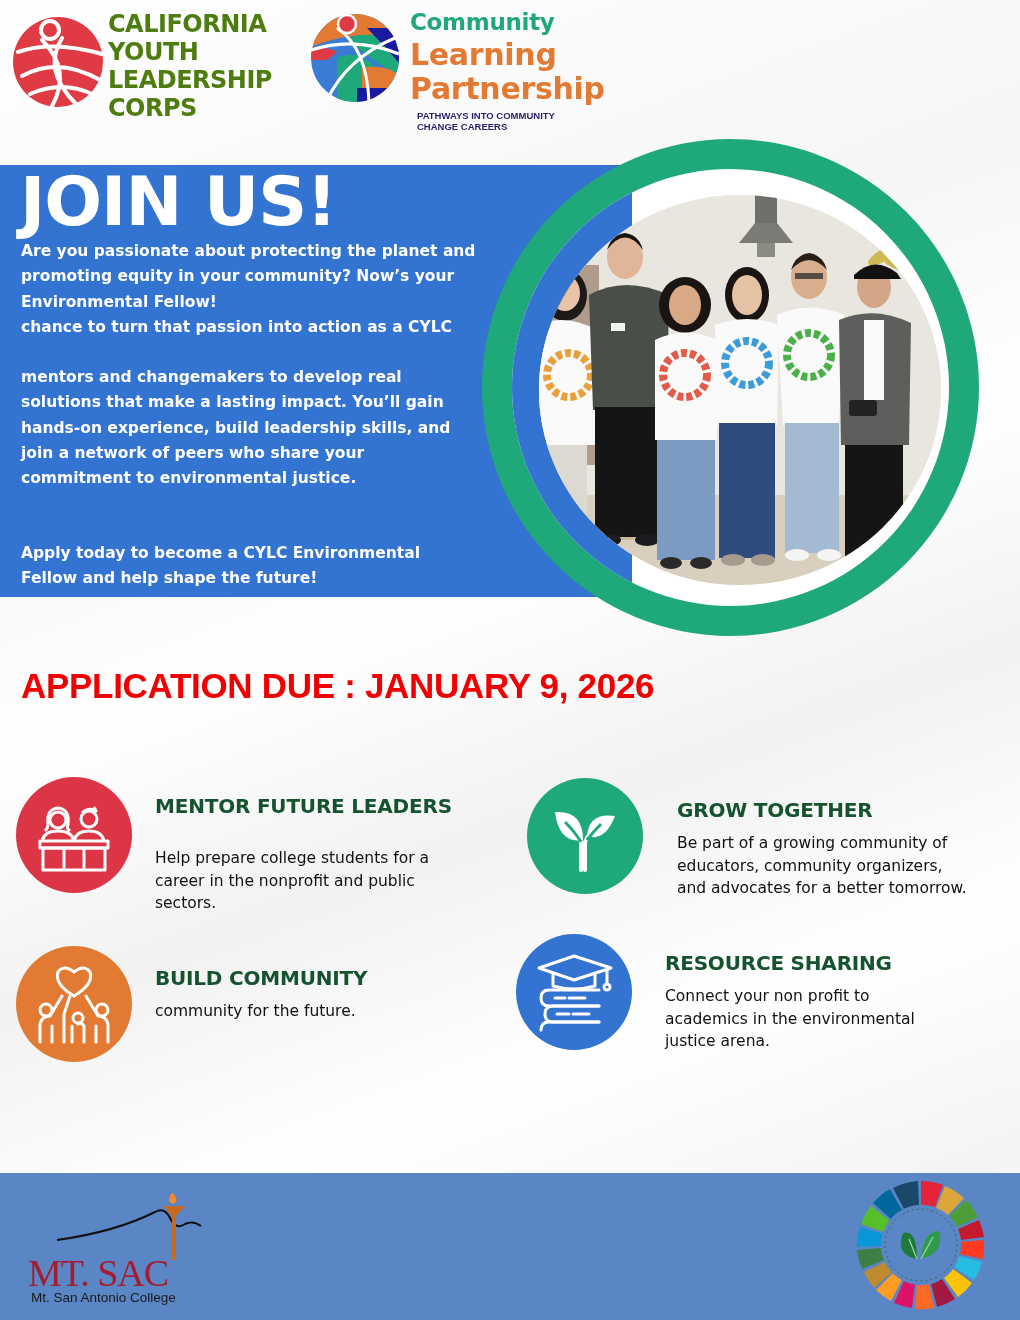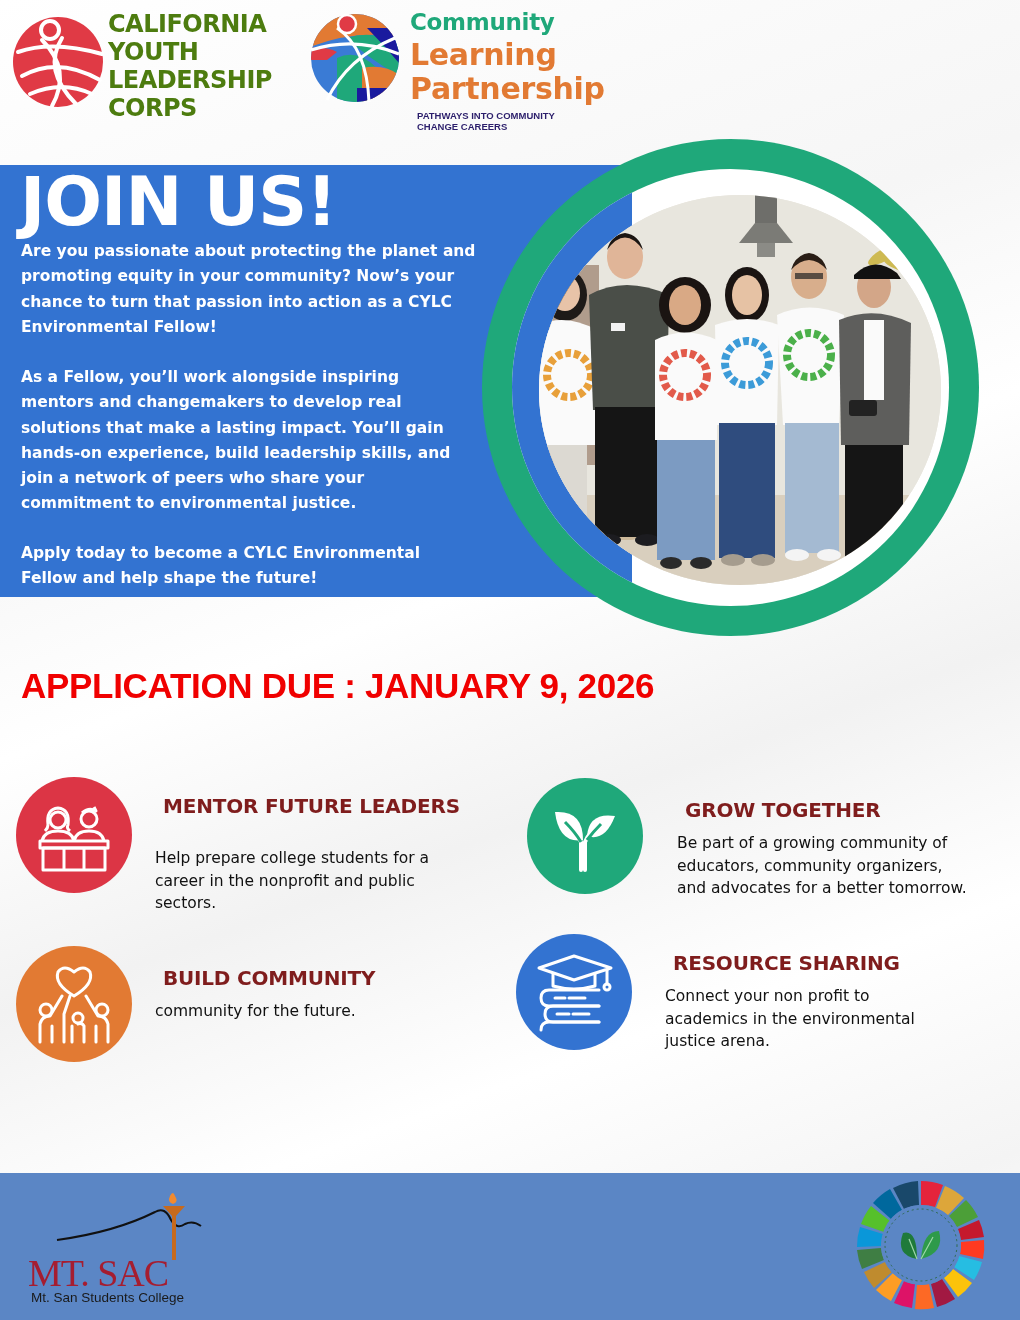--- a/index.html
+++ b/index.html
@@ -69,23 +69,22 @@
     left: 21px; top: 664px;
     font-family: "Liberation Sans", sans-serif;
     font-weight: bold; font-size: 35px; line-height: 44px;
     color: #F00000; letter-spacing: -0.3px;
   }
 
   
   .f-circle { width: 116px; height: 116px; border-radius: 50%; display: flex; align-items: center; justify-content: center; }
   .f-title {
     font-family: "DejaVu Sans", sans-serif;
-    font-weight: bold; font-size: 20px; line-height: 24px; color: #7f1d1d;
+    font-weight: bold; font-size: 20px; line-height: 24px; color: #14532d;
     letter-spacing: -0.2px;
-    margin-left: 8px;
   }
   .f-desc {
     font-family: "DejaVu Sans", sans-serif;
     font-size: 15.5px; line-height: 22.5px; color: #111111;
   }
 
   
   .footer { left: 0; top: 1173px; width: 1020px; height: 147px; background: #5B86C5; }
   .mtsac-text {
     left: 20px; top: 1253px;
@@ -239,25 +238,24 @@
       <rect x="306" y="250" width="58" height="120" fill="#151515"></rect>
     </g>
   </svg>
 </div>
 
 <div class="abs join-title">JOIN US!</div>
 
 <div class="abs hero-para" style="top:239px;">
   <div>Are you passionate about protecting the planet and</div>
   <div>promoting equity in your community? Now’s your</div>
+  <div>Environmental Fellow!</div>
   <div>chance to turn that passion into action as a CYLC</div>
-  <div>Environmental Fellow!</div>
 </div>
 <div class="abs hero-para" style="top:365px;">
-  <div>As a Fellow, you’ll work alongside inspiring</div>
   <div>mentors and changemakers to develop real</div>
   <div>solutions that make a lasting impact. You’ll gain</div>
   <div>hands-on experience, build leadership skills, and</div>
   <div>join a network of peers who share your</div>
   <div>commitment to environmental justice.</div>
 </div>
 <div class="abs hero-para" style="top:541px;">
   <div>Apply today to become a CYLC Environmental</div>
   <div>Fellow and help shape the future!</div>
 </div>
@@ -343,21 +341,21 @@
 <div class="abs footer"></div>
 
 <div class="abs" style="left:55px; top:1190px; width:160px; height:70px;">
   <svg width="160" height="70" viewBox="0 0 160 70">
     <path d="M2 50 Q60 42 100 22 Q110 16 116 30 Q122 40 130 34 Q138 30 146 36" fill="none" stroke="#111" stroke-width="2"></path>
     <path d="M115 6 Q118 0 120 6 Q124 12 118 14 Q112 12 115 6Z" fill="#F28A2E"></path>
     <path d="M108 16 H130 L121 26 V70 H117 V26 Z" fill="#C66A1E"></path>
   </svg>
 </div>
 <div class="abs mtsac-text">MT. SAC</div>
-<div class="abs mtsac-sub">Mt. San Students College</div>
+<div class="abs mtsac-sub">Mt. San Antonio College</div>
 
 <div class="abs sdg">
   <svg width="130" height="134" viewBox="0 0 130 134">
     <g transform="translate(65 67)">
       <g id="segs">
         <path d="M0 -64 A64 64 0 0 1 22 -60 L14 -38 A40 40 0 0 0 0 -40Z" fill="#E5243B"></path>
         <path d="M24 -59 A64 64 0 0 1 43 -47 L27 -30 A40 40 0 0 0 15 -37Z" fill="#DDA63A"></path>
         <path d="M45 -45 A64 64 0 0 1 57 -28 L36 -18 A40 40 0 0 0 28 -29Z" fill="#4C9F38"></path>
         <path d="M58 -25 A64 64 0 0 1 63 -8 L40 -5 A40 40 0 0 0 37 -16Z" fill="#C5192D"></path>
         <path d="M63 -5 A64 64 0 0 1 62 14 L39 9 A40 40 0 0 0 40 -3Z" fill="#FF3A21"></path>

